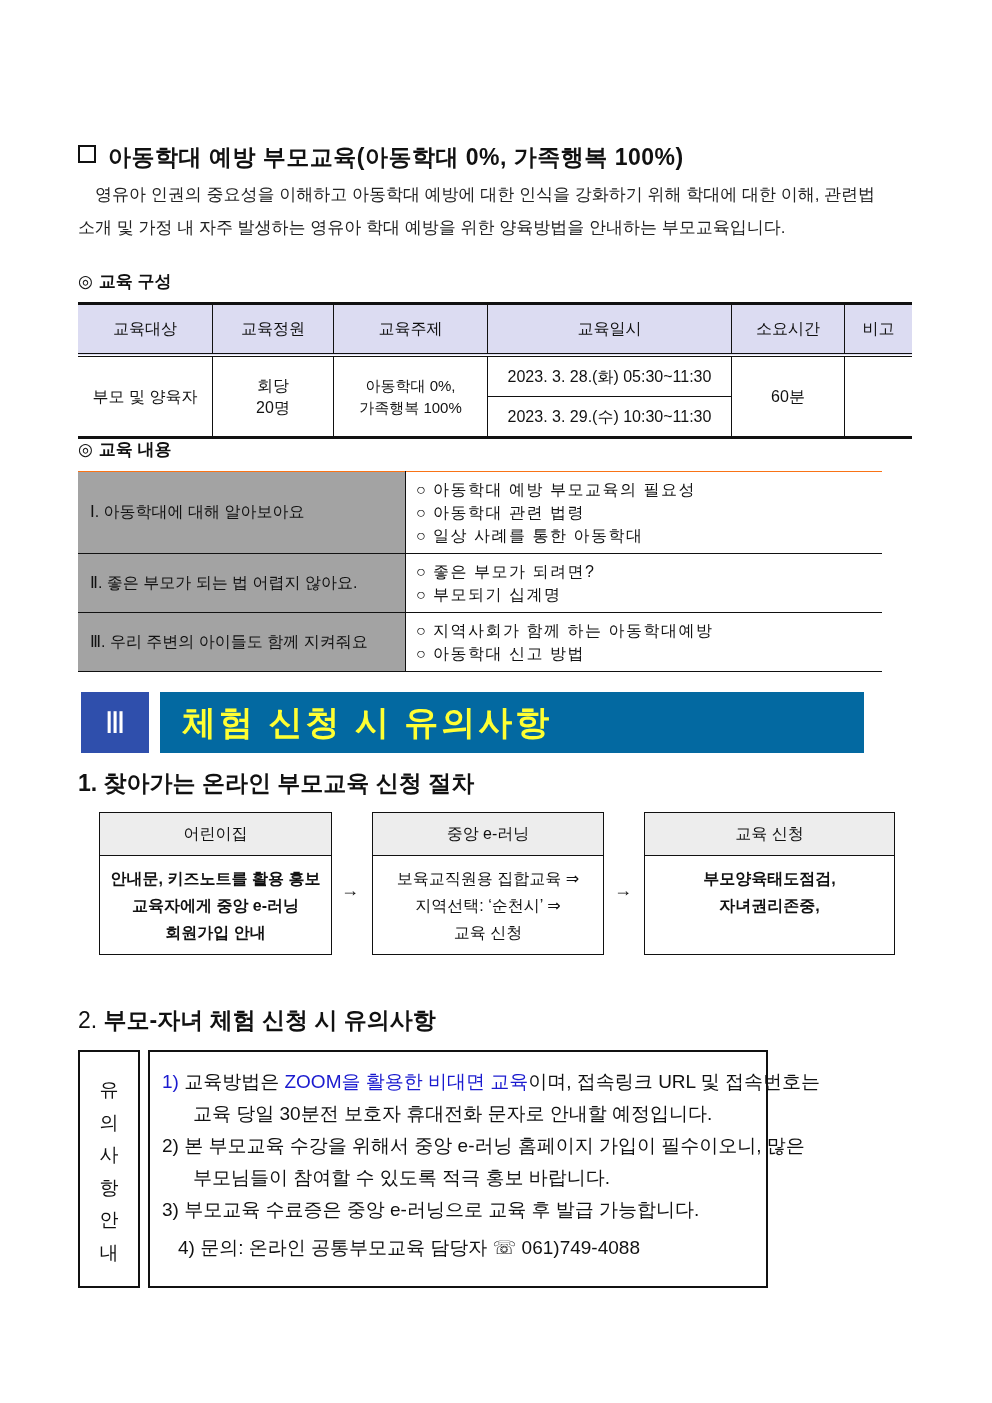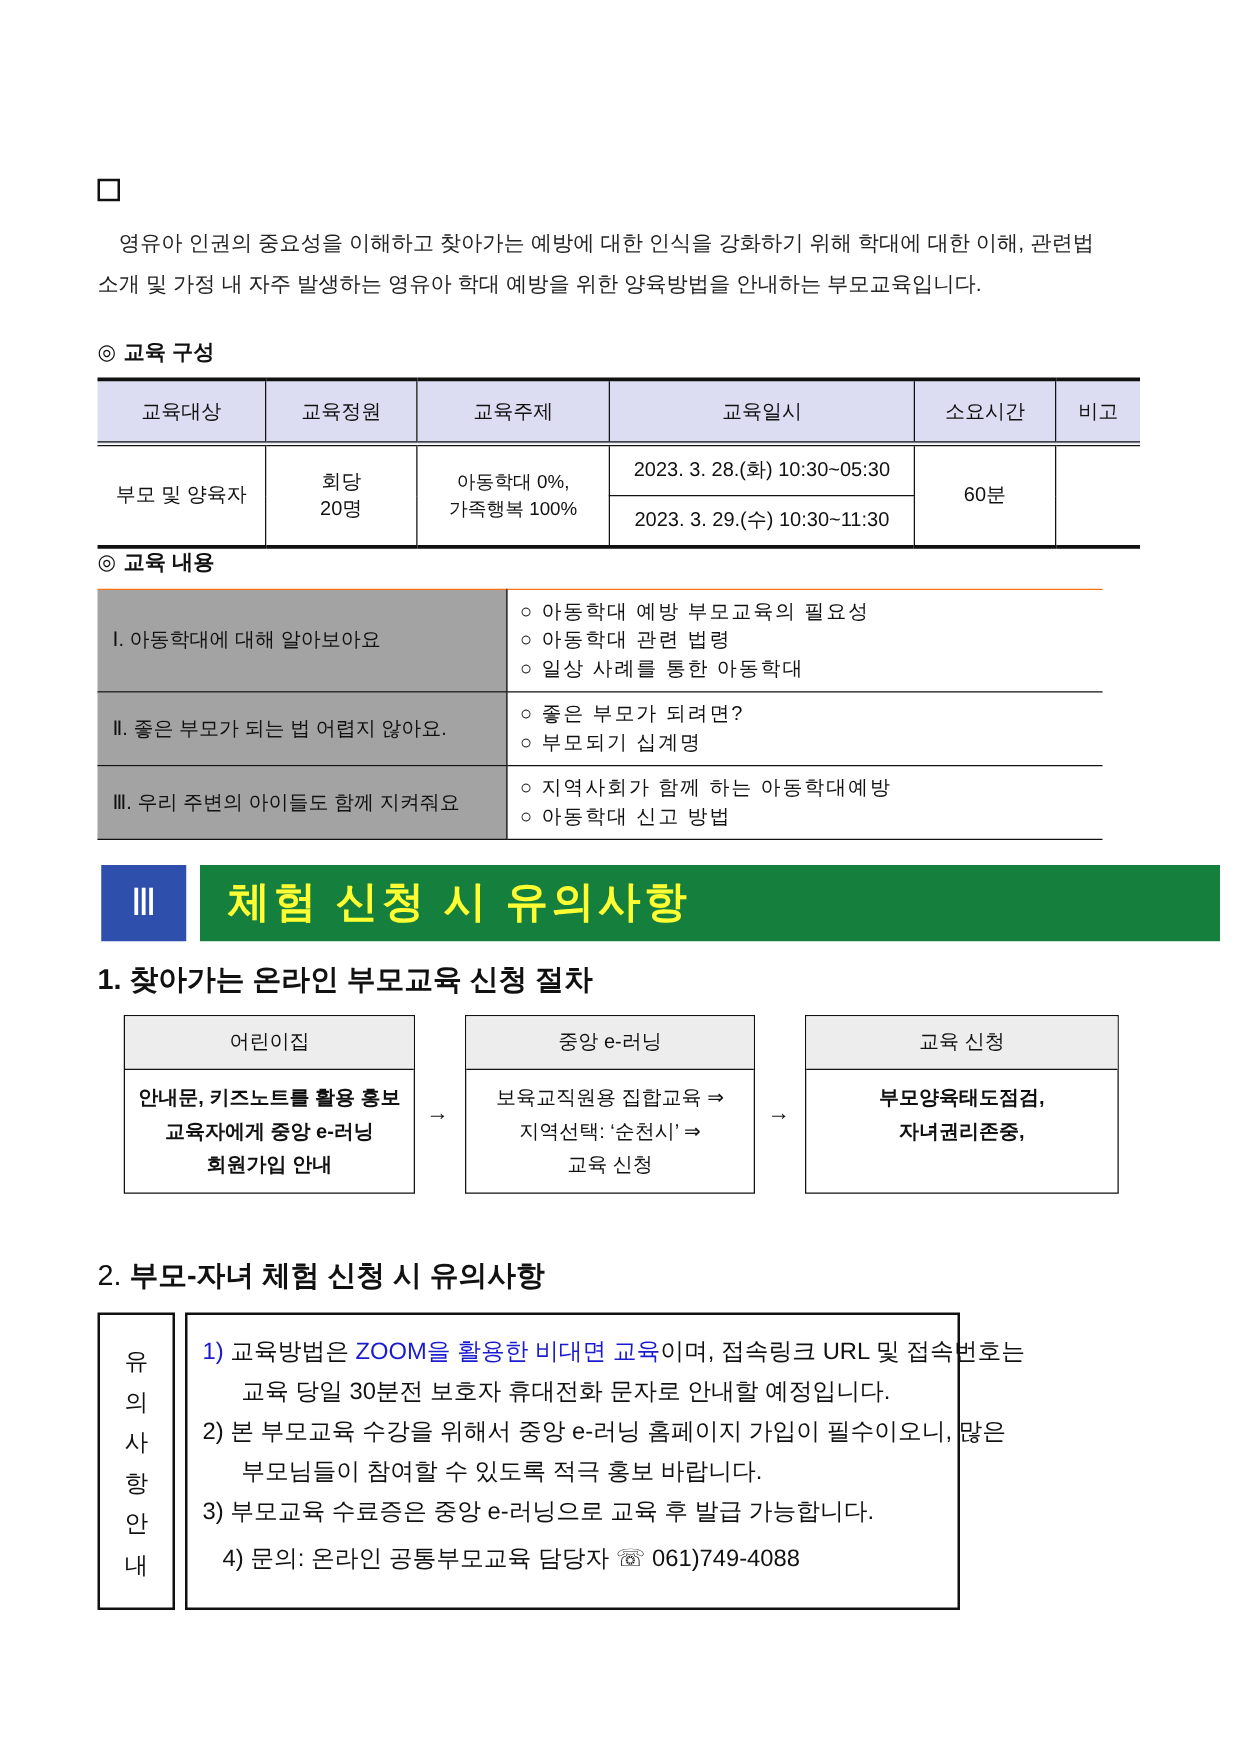--- a/index.html
+++ b/index.html
@@ -17,43 +17,43 @@
   .t1 td{text-align:center;border-left:1px solid #111;border-right:1px solid #111;height:37px;line-height:22px;}
   .t1 tr:last-child td, .t1 td.span{border-bottom:3px solid #111;}
   .t1 td.d1{border-bottom:1px solid #111;}
   .t1 th:first-child,.t1 td:first-child{border-left:none;}
   .t1 th:last-child,.t1 td.last{border-right:none;}
   .t2{left:78px;top:471px;width:804px;font-size:16px;}
   .t2 td{border-top:1px solid #f97316;border-bottom:1px solid #111;vertical-align:middle;}
   .t2 td.l{background:#a3a3a3;width:314px;padding-left:12px;border-right:1px solid #111;}
   .t2 td.r{padding:6px 10px;line-height:23px;letter-spacing:1.5px;}
   .banner-num{left:81px;top:692px;width:68px;height:61px;background:#2f4fac;color:#fff;font-family:"Liberation Serif",serif;font-size:30px;text-align:center;line-height:61px;}
-  .banner{left:160px;top:692px;width:816px;height:61px;background:#15803d;color:#ffff33;font-size:34px;font-weight:bold;line-height:61px;padding-left:22px;box-sizing:border-box;letter-spacing:3px;}
+  .banner{left:160px;top:692px;width:704px;height:61px;background:#0369a1;color:#ffff33;font-size:34px;font-weight:bold;line-height:61px;padding-left:22px;box-sizing:border-box;letter-spacing:3px;}
   .h2{font-size:23px;font-weight:bold;white-space:nowrap;}
   .flowbox{position:absolute;top:812px;height:143px;border:1px solid #111;box-sizing:border-box;font-size:16px;text-align:center;}
   .flowbox .hd{height:42px;line-height:42px;background:#ededed;border-bottom:1px solid #111;}
   .flowbox .bd{line-height:27px;padding-top:9px;font-weight:bold;}
   .flowbox .bd.n{font-weight:normal;}
   .arrow{position:absolute;top:880px;font-size:18px;}
   .notice-l{left:78px;top:1050px;width:62px;height:238px;border:2px solid #111;box-sizing:border-box;font-size:19px;text-align:center;padding-top:22px;line-height:32.5px;}
   .notice-r{left:148px;top:1050px;width:620px;height:238px;border:2px solid #111;box-sizing:border-box;padding:14px 0 0 12px;font-size:19px;line-height:32px;}
   .notice-r .item{white-space:nowrap;}
   .notice-r .ind{padding-left:31px;}
   .blue{color:#1a1acf;}
   .gap{margin-top:6px;margin-left:16px;}
 </style>
 </head>
 <body>
 
 <div class="abs h1">
-  <span class="box"></span>
+  <span class="box"></span><span>아동학대 예방 부모교육(아동학대 0%, 가족행복 100%)</span>
 </div>
 
 <div class="abs para">
-  <p style="padding-left:17px">영유아 인권의 중요성을 이해하고 찾아가는 예방에 대한 인식을 강화하기 위해 학대에 대한 이해, 관련법</p>
+  <p style="padding-left:17px">영유아 인권의 중요성을 이해하고 아동학대 예방에 대한 인식을 강화하기 위해 학대에 대한 이해, 관련법</p>
   <p>소개 및 가정 내 자주 발생하는 영유아 학대 예방을 위한 양육방법을 안내하는 부모교육입니다.</p>
 </div>
 
 <div class="abs sub" style="left:78px;top:270px;">
   <span class="mark">◎</span><span>교육 구성</span>
 </div>
 
 <table class="abs t1">
   <thead>
     <tr>
@@ -69,21 +69,21 @@
     <tr>
       <td rowspan="2" class="span">부모 및 양육자</td>
       <td rowspan="2" class="span">
         <div>회당</div>
         <div>20명</div>
       </td>
       <td rowspan="2" class="span" style="font-size:15px">
         <div>아동학대 0%,</div>
         <div>가족행복 100%</div>
       </td>
-      <td class="d1">2023. 3. 28.(화) 10:30~05:30</td>
+      <td class="d1">2023. 3. 28.(화) 05:30~11:30</td>
       <td rowspan="2" class="span">60분</td>
       <td rowspan="2" class="span last"></td>
     </tr>
     <tr>
       <td>2023. 3. 29.(수) 10:30~11:30</td>
     </tr>
   </tbody>
 </table>
 
 <div class="abs sub" style="left:78px;top:438px;">

